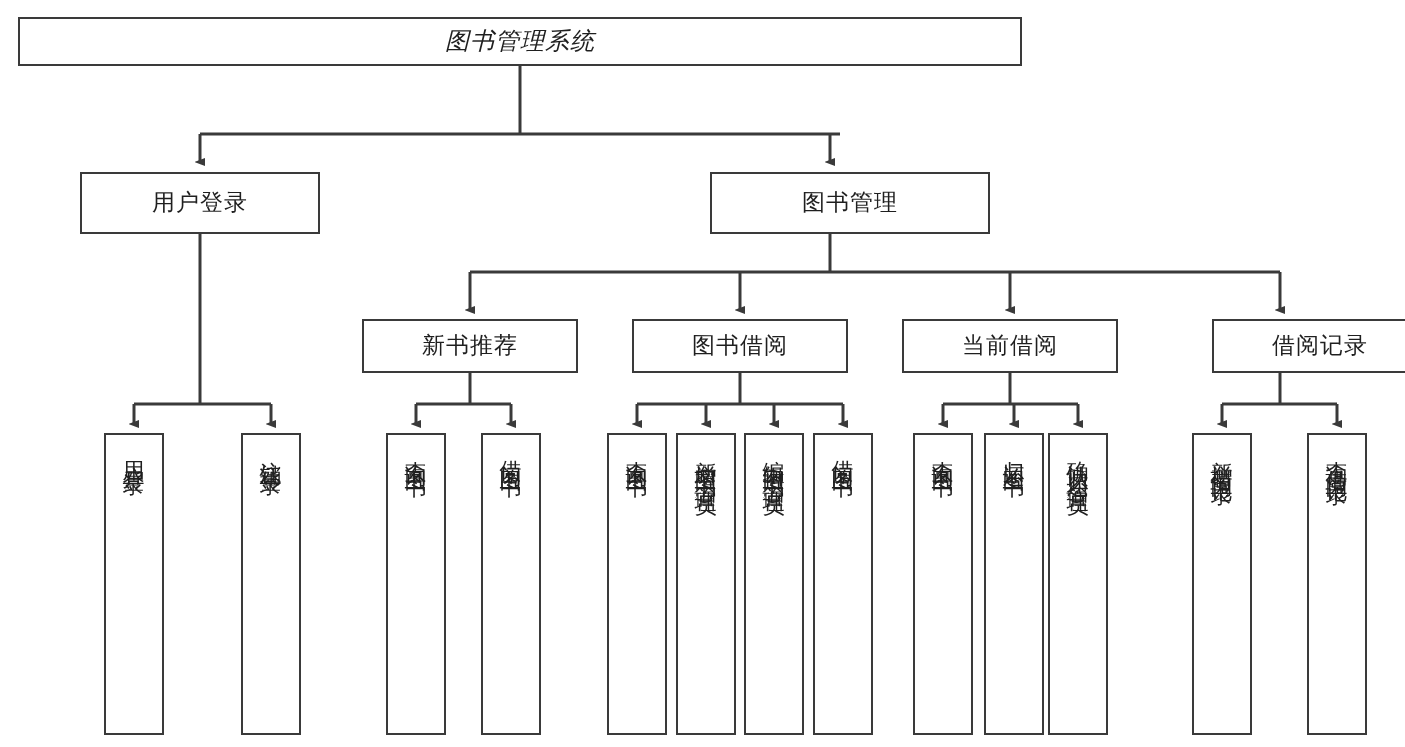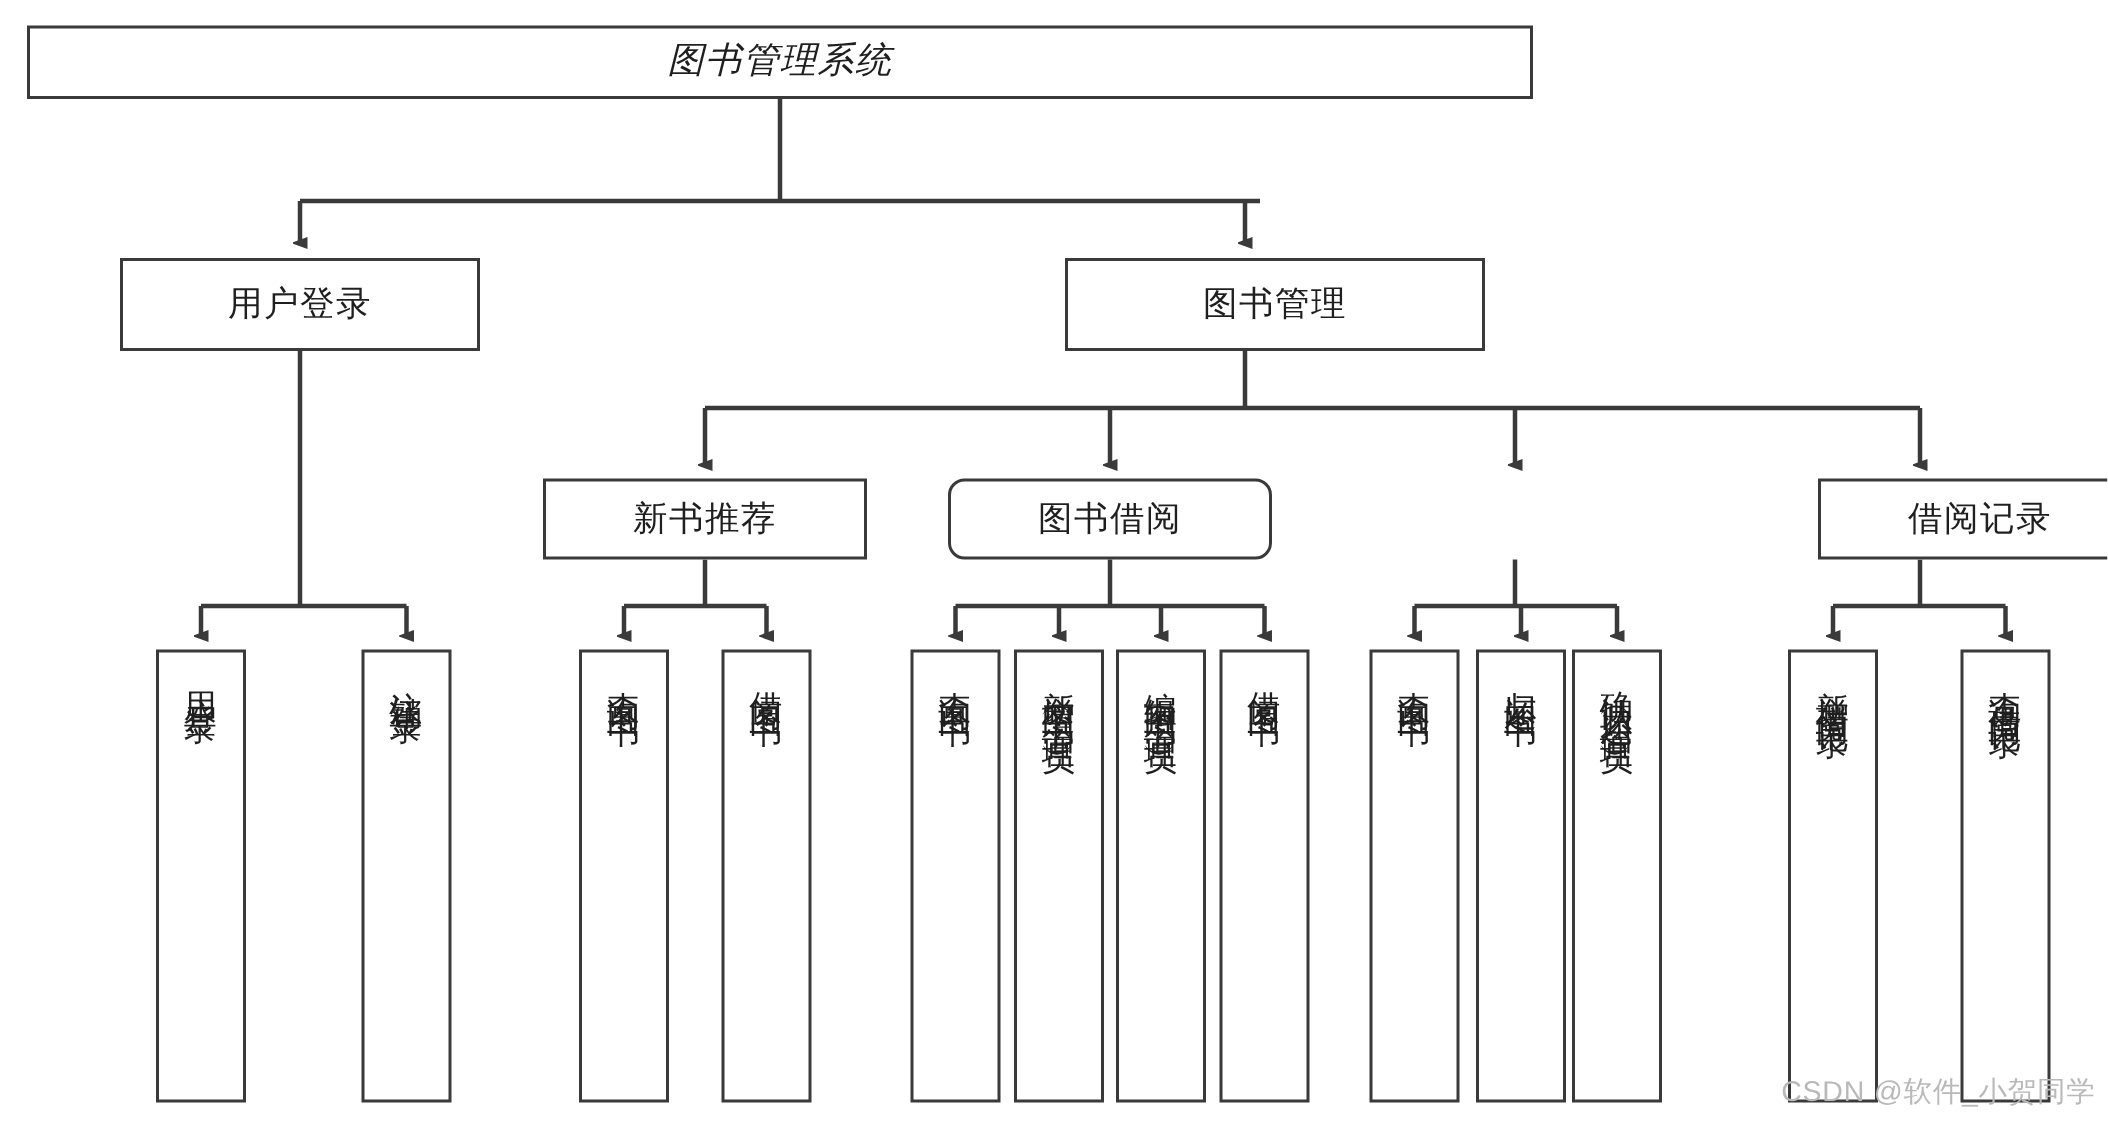--- a/index.html
+++ b/index.html
@@ -127,22 +127,25 @@
   <div class="node node-h" style="left:80px; top:172px; width:240px; height:62px;">
     <span class="label">用户登录</span>
   </div>
   <div class="node node-h" style="left:710px; top:172px; width:280px; height:62px;">
     <span class="label">图书管理</span>
   </div>
 
   <div class="node node-h" style="left:362px; top:319px; width:216px; height:54px;">
     <span class="label">新书推荐</span>
   </div>
-  <div class="node node-h" style="left:632px; top:319px; width:216px; height:54px;border-radius:11px;">
+  <div class="node node-h" style="left:632px; top:319px; width:216px; height:54px;">
     <span class="label">图书借阅</span>
+  </div>
+  <div class="node node-h" style="left:902px; top:319px; width:216px; height:54px;">
+    <span class="label">当前借阅</span>
   </div>
   <div class="node node-h" style="left:1172px; top:319px; width:216px; height:54px;margin-left:40px;">
     <span class="label">借阅记录</span>
   </div>
 
   <div class="node node-v" style="left:104px; top:433px; width:60px; height:302px;">
     <span class="label">用户登录</span>
   </div>
   <div class="node node-v" style="left:241px; top:433px; width:60px; height:302px;">
     <span class="label">注销登录</span>
@@ -178,14 +181,13 @@
     <span class="label">确认归还（管理员）</span>
   </div>
 
   <div class="node node-v" style="left:1192px; top:433px; width:60px; height:302px;">
     <span class="label">新增借阅记录</span>
   </div>
   <div class="node node-v" style="left:1307px; top:433px; width:60px; height:302px;">
     <span class="label">查询借阅记录</span>
   </div>
 
-  <div class="watermark">CSDN @软件_小贺同学</div>
 </div>
 
 </body></html>

